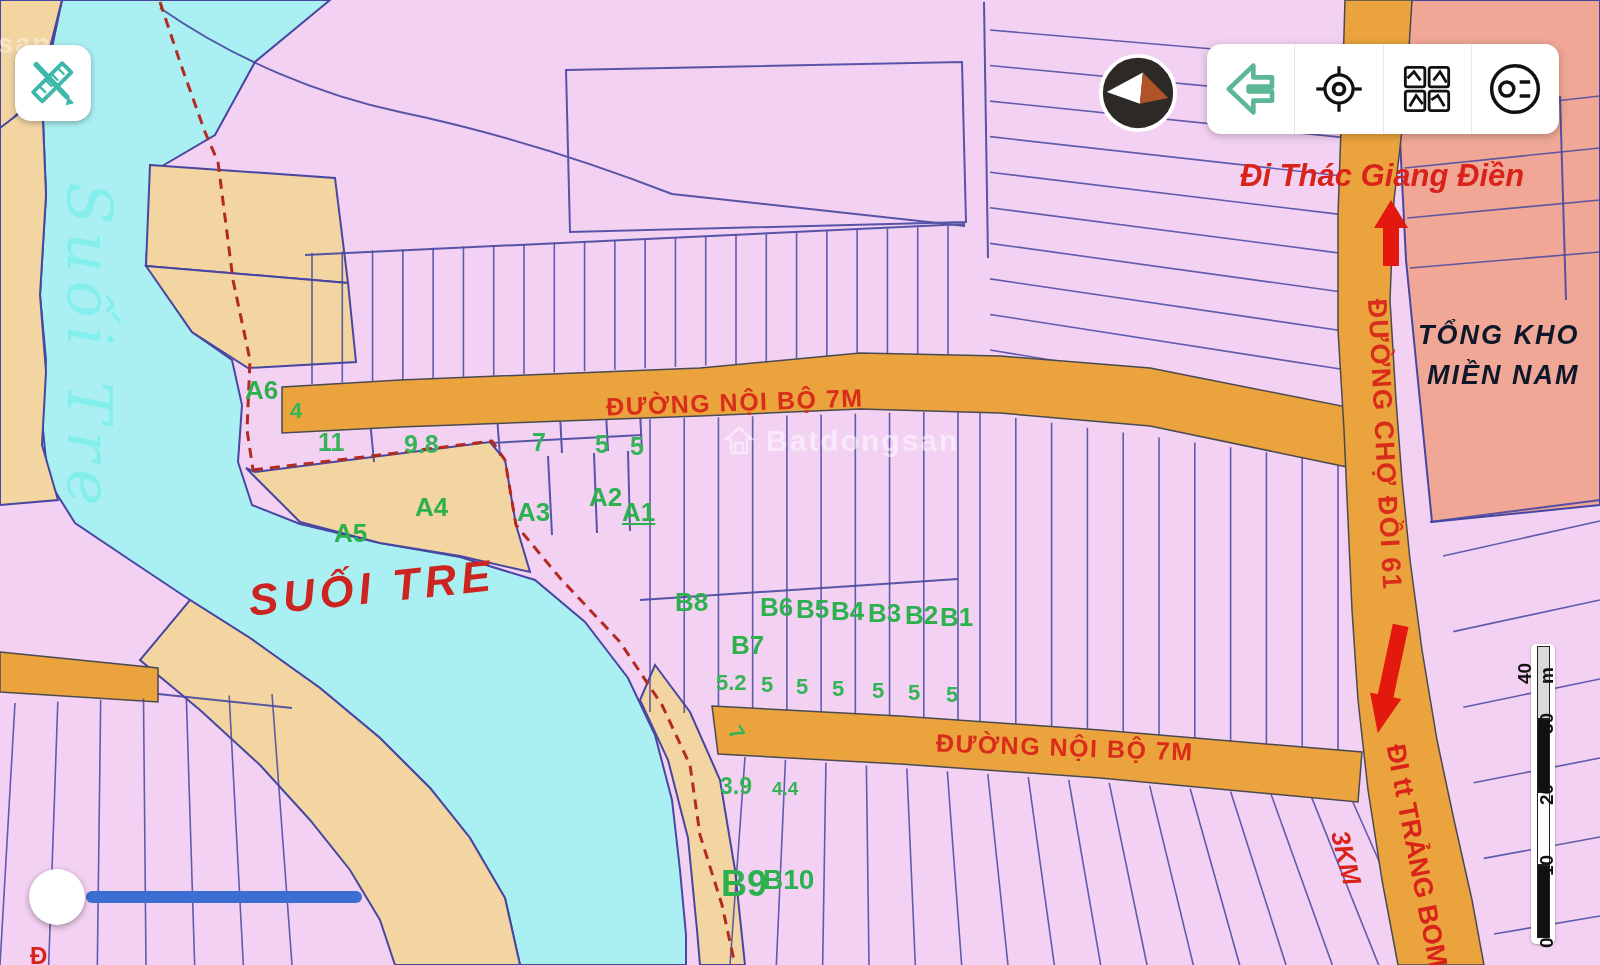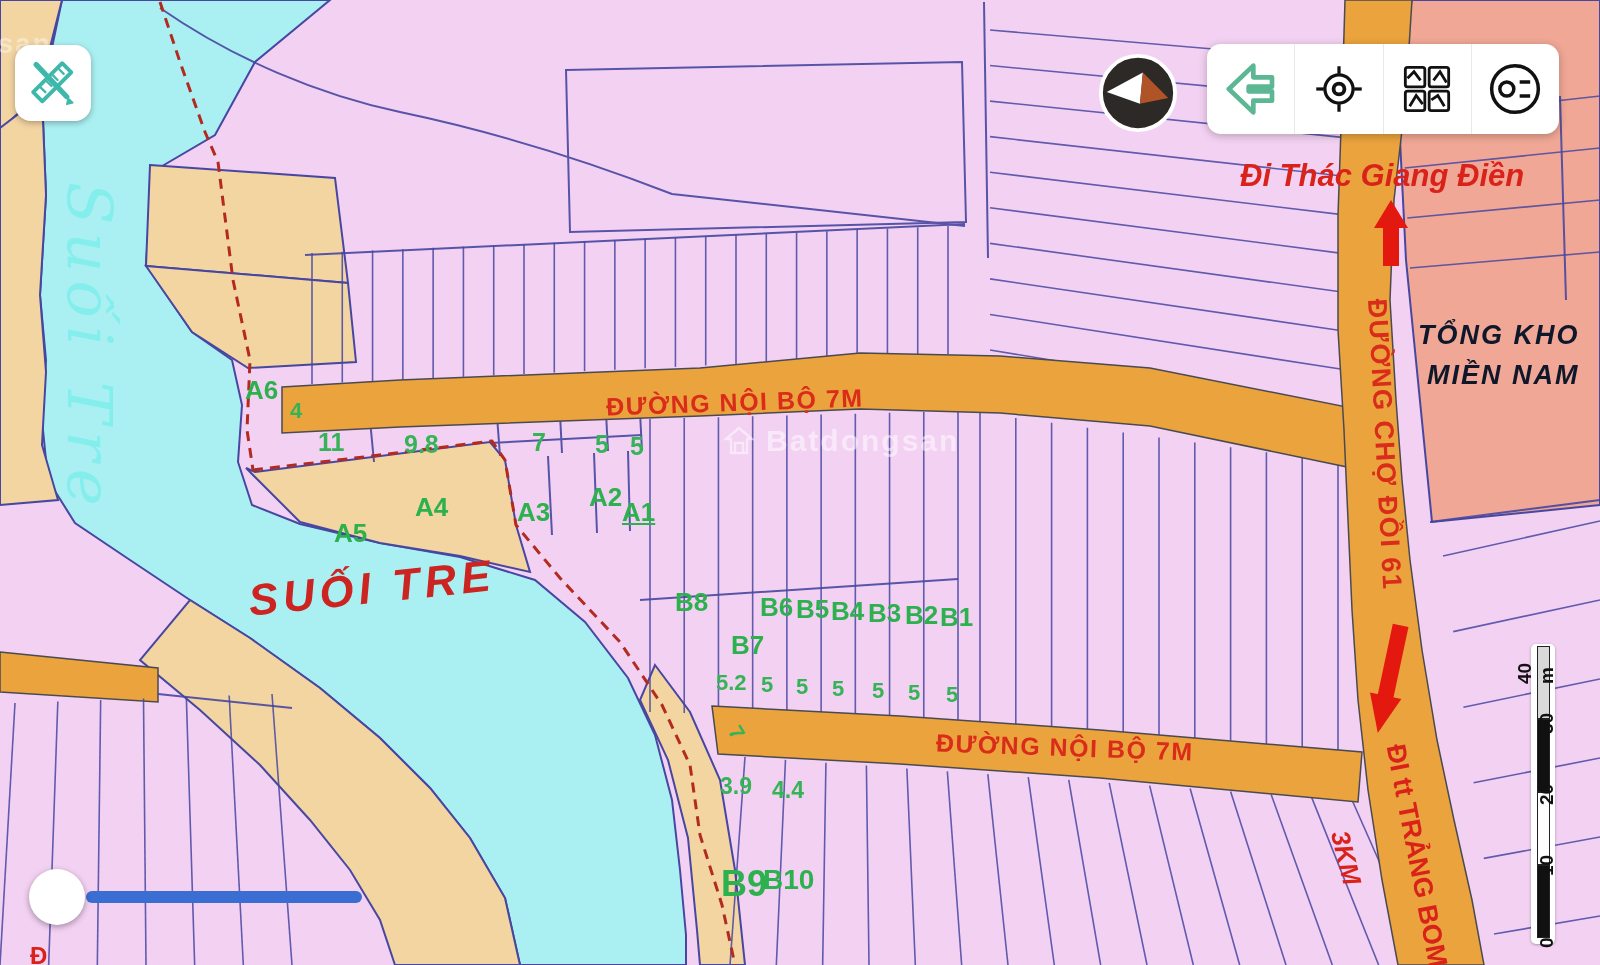--- a/index.html
+++ b/index.html
@@ -230,21 +230,21 @@
   <span class="lbl dim" style="left:716px;top:672px;">5.2</span>
   <span class="lbl dim" style="left:761px;top:674px;">5</span>
   <span class="lbl dim" style="left:796px;top:676px;">5</span>
   <span class="lbl dim" style="left:832px;top:678px;">5</span>
   <span class="lbl dim" style="left:872px;top:680px;">5</span>
   <span class="lbl dim" style="left:908px;top:682px;">5</span>
   <span class="lbl dim" style="left:946px;top:684px;">5</span>
 
   <span class="lbl dim" style="left:731px;top:722px;font-size:21px;transform:rotate(58deg);">7</span>
   <span class="lbl dim" style="left:720px;top:775px;font-size:23px;">3.9</span>
-  <span class="lbl dim" style="left:772px;top:779px;font-size:23px;">4.4</span>
+  <span class="lbl dim" style="left:772px;top:779px;font-size:19px;">4.4</span>
 
   <span class="lbl green" style="left:721px;top:866px;font-size:36px;">B9</span>
   <span class="lbl green" style="left:763px;top:866px;font-size:28px;">B10</span>
 
   <span class="lbl" style="left:30px;top:944px;color:#d9231a;font-weight:800;font-size:24px;">Đ</span>
 
   <div class="lbl" style="left:722px;top:424px;display:flex;align-items:center;gap:10px;">
     <svg width="34" height="34" viewBox="0 0 34 34">
       <path d="M17 4 L30 15 H25 V29 H9 V15 H4 Z M13 29 V19 H21 V29" fill="none" stroke="rgba(255,255,255,.5)" stroke-width="2.5"></path>
     </svg>

